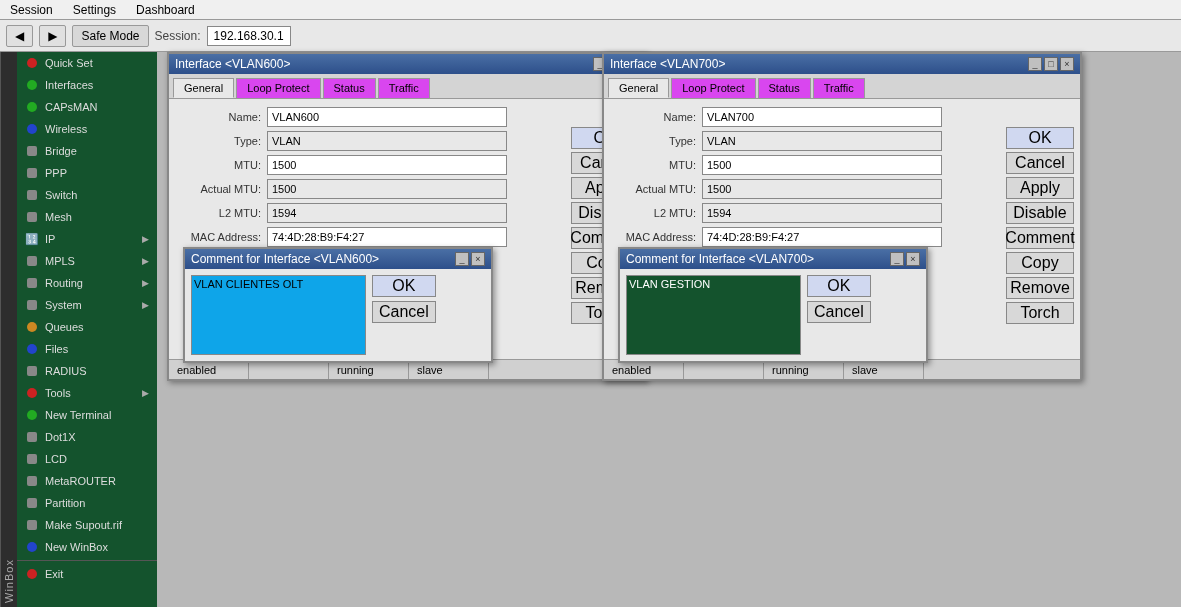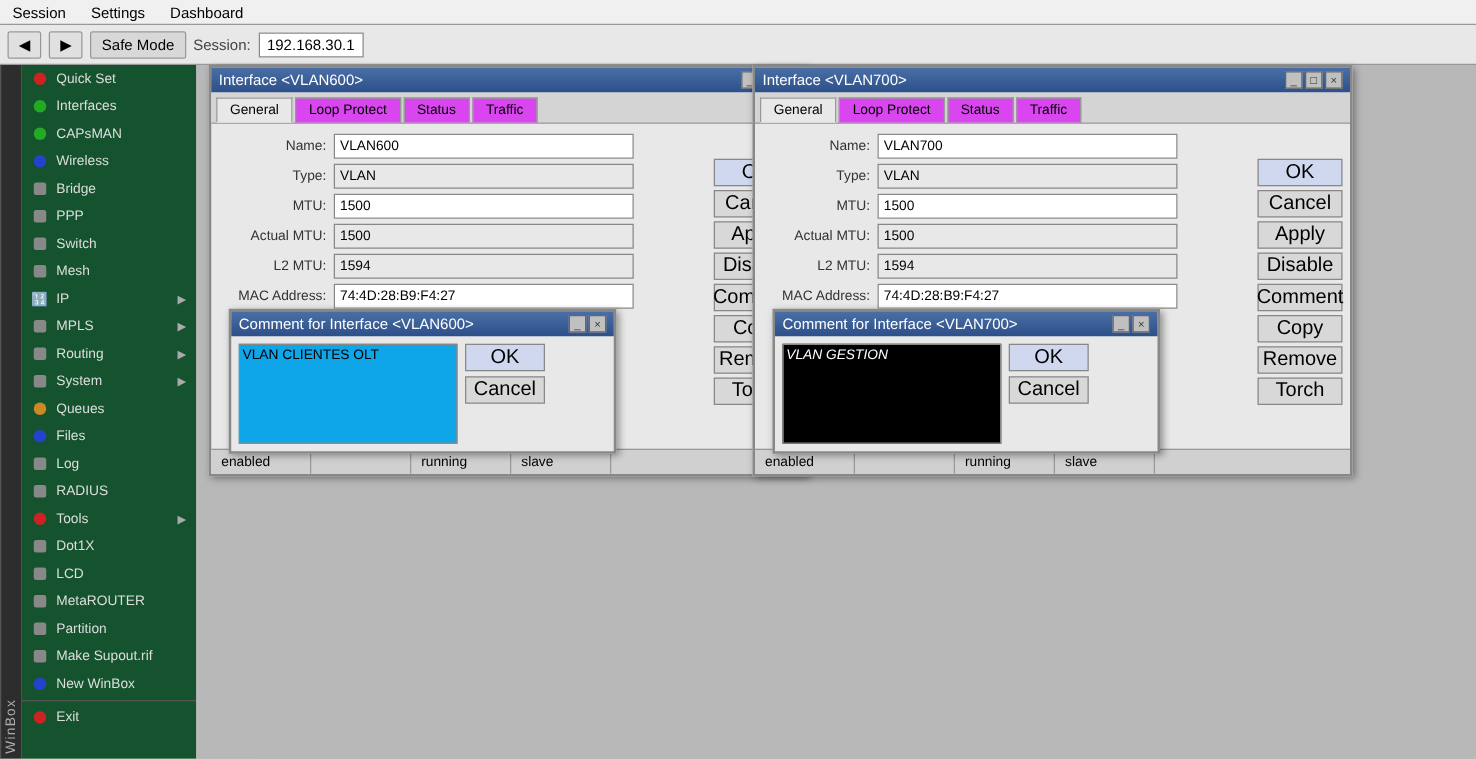--- a/index.html
+++ b/index.html
@@ -189,34 +189,34 @@
     <div class="sidebar-item">
       <div class="sidebar-icon">
           <div class="dot-blue"></div>
         </div>
       <span class="sidebar-label">Files</span>
     </div>
     <div class="sidebar-item">
       <div class="sidebar-icon">
           <div class="dot-gray"></div>
         </div>
-      <span class="sidebar-label">Log</span>
-    </div>
-    <div class="sidebar-item">
-      <div class="sidebar-icon">
-          <div class="dot-gray"></div>
-        </div>
       <span class="sidebar-label">RADIUS</span>
     </div>
     <div class="sidebar-item">
       <div class="sidebar-icon">
           <div class="dot-red"></div>
         </div>
       <span class="sidebar-label">Tools</span>
       <span class="sidebar-arrow">▶</span>
+    </div>
+    <div class="sidebar-item">
+      <div class="sidebar-icon">
+          <div class="dot-green"></div>
+        </div>
+      <span class="sidebar-label">New Terminal</span>
     </div>
     <div class="sidebar-item">
       <div class="sidebar-icon">
           <div class="dot-gray"></div>
         </div>
       <span class="sidebar-label">Dot1X</span>
     </div>
     <div class="sidebar-item">
       <div class="sidebar-icon">
           <div class="dot-gray"></div>
@@ -463,21 +463,21 @@
 
       <div class="comment-dialog" style="position: absolute; left: 14px; bottom: 16px; width: 310px; z-index: 10;">
         <div class="comment-titlebar">
           <span>Comment for Interface &lt;VLAN700&gt;</span>
           <div style="display:flex; gap:2px;">
             <div class="dialog-titlebar-btn">_</div>
             <div class="dialog-titlebar-btn">×</div>
           </div>
         </div>
         <div class="comment-content">
-          <textarea class="comment-textarea" style="background: #000000; color: white; font-style: italic;">VLAN GESTION</textarea>
+          <textarea class="comment-textarea" style="background: #14532d; color: white;">VLAN GESTION</textarea>
           <div class="comment-btns">
             <button class="dlg-btn ok">OK</button>
             <button class="dlg-btn">Cancel</button>
           </div>
         </div>
       </div>
     </div>
   </div>
 </div>
 

